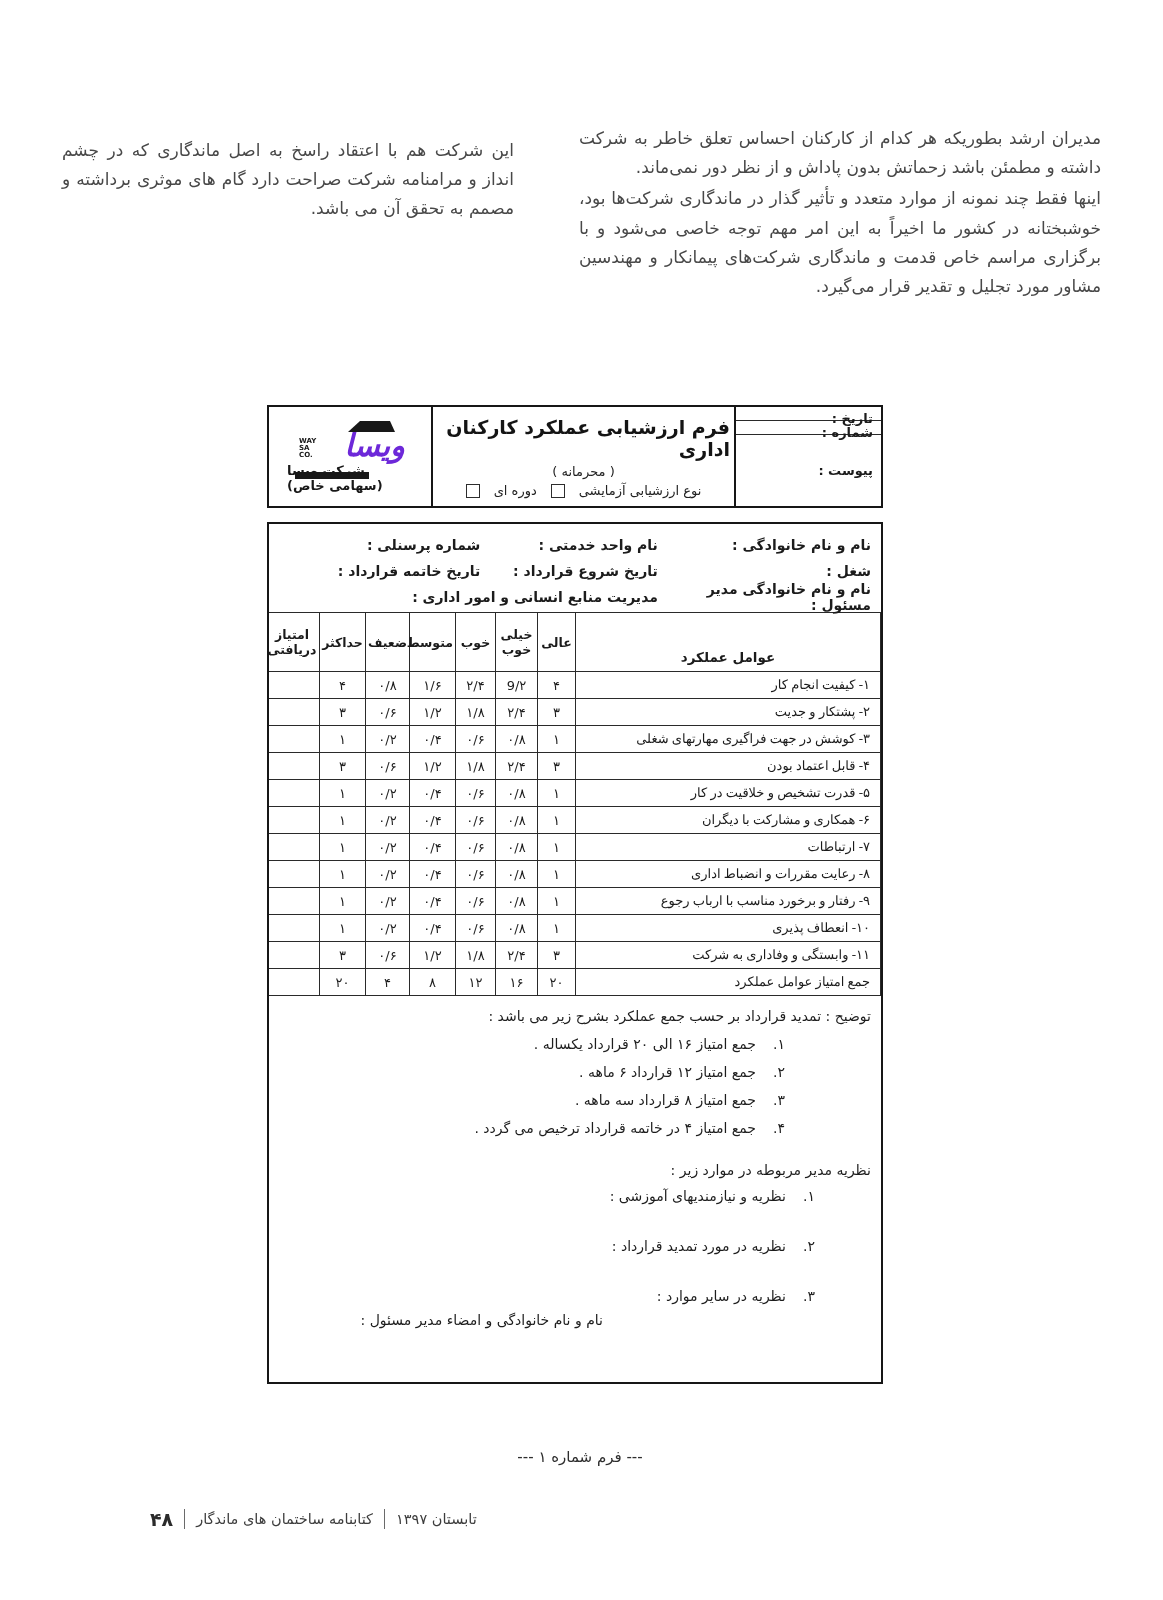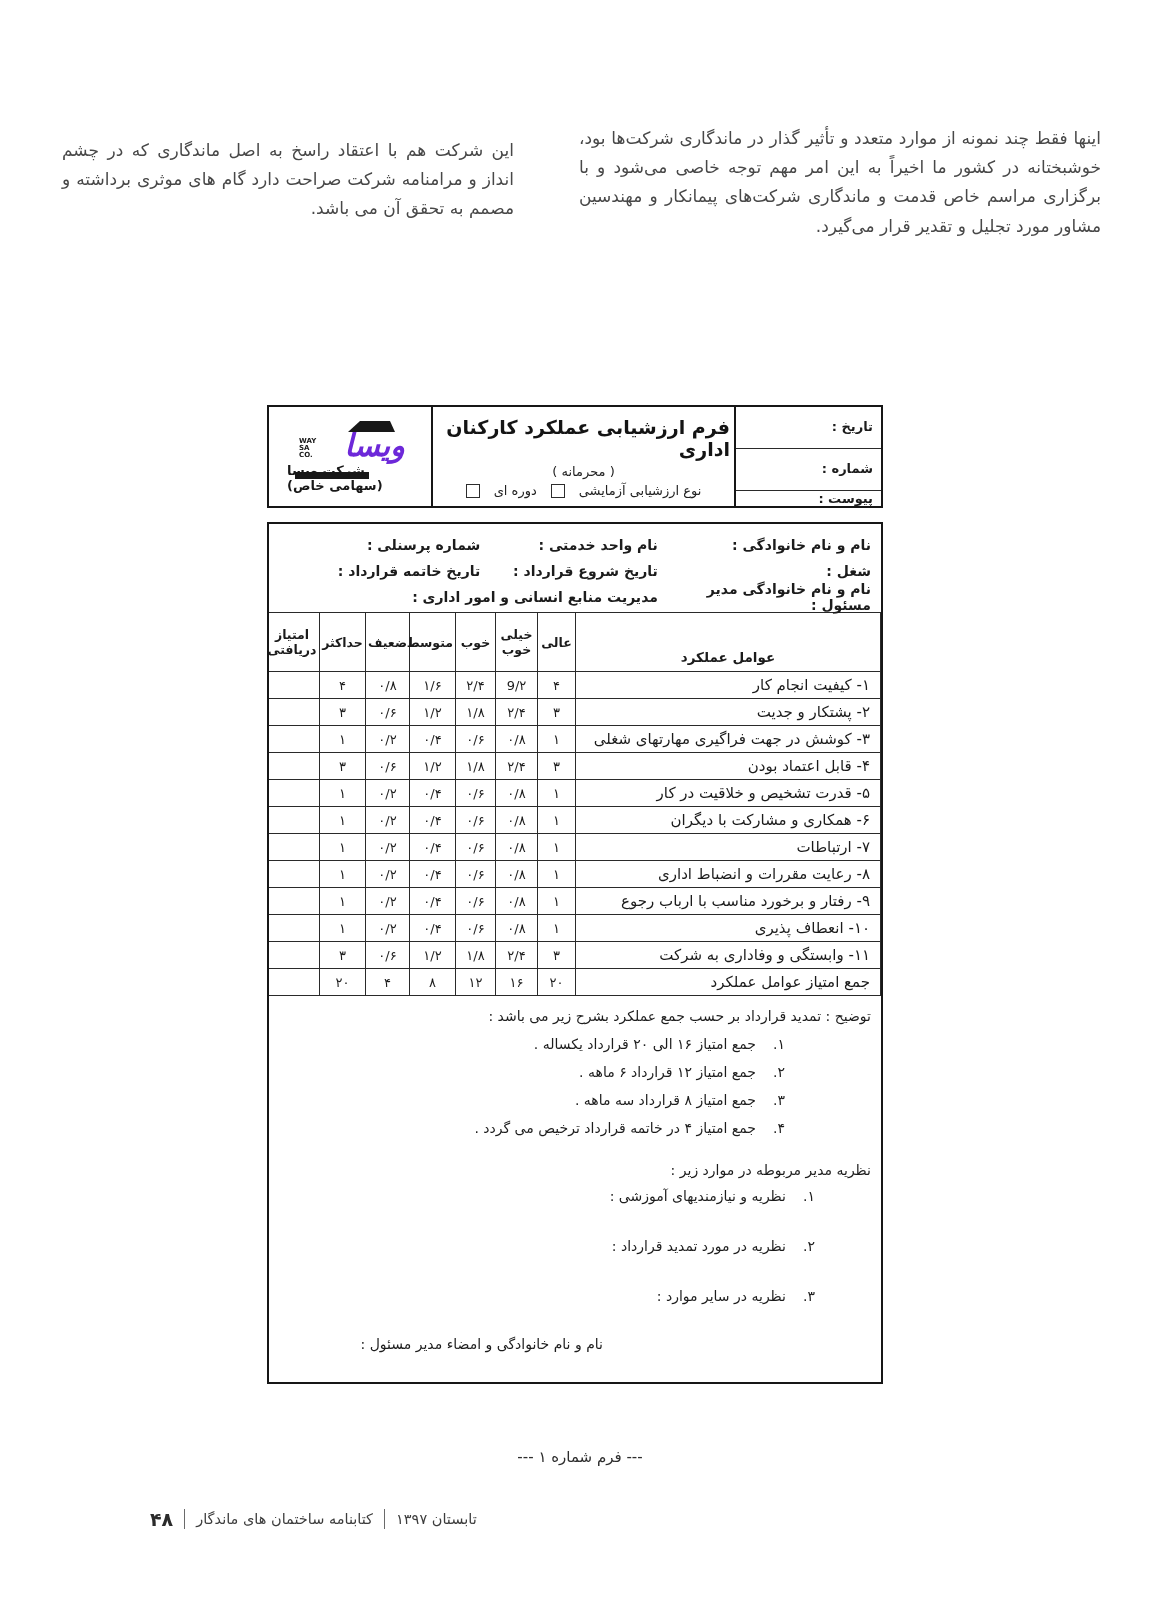--- a/index.html
+++ b/index.html
@@ -14,21 +14,21 @@
   #intro-left{position:absolute;top:136px;left:62px;width:452px;}
   #intro-left p{margin:0;}
 
   
   #form-header-box{
     position:absolute;top:405px;left:267px;width:616px;height:103px;
     border:2px solid #161616;display:flex;box-sizing:border-box;background:#fff;
   }
   .fh-meta{width:147px;border-left:2px solid #161616;display:flex;flex-direction:column;box-sizing:border-box;}
   .fh-meta .meta-row{font-size:13px;font-weight:bold;color:#1c1c1c;padding:4px 8px 0 0;box-sizing:border-box;}
-  .meta-row.r1,.meta-row.r2{height:41px;border-bottom:1.5px solid #2a2a2a;margin-top:8px;}
+  .meta-row.r1,.meta-row.r2{height:14px;border-bottom:1.5px solid #2a2a2a;}
   .meta-row.r3{flex:1;display:flex;align-items:center;padding-top:0;}
   .fh-title{flex:1;border-left:2px solid #161616;display:flex;flex-direction:column;align-items:center;justify-content:space-between;padding:9px 4px 8px;box-sizing:border-box;}
   .fh-title .t1{font-size:19px;font-weight:bold;color:#141414;}
   .fh-title .t2{font-size:13px;color:#222;}
   .type-row{display:flex;align-items:center;gap:14px;font-size:13px;color:#222;}
   .chk{width:12px;height:12px;border:1.5px solid #2d2d2d;display:inline-block;background:#fff;}
   .fh-logo{width:162px;display:flex;align-items:center;justify-content:center;}
 
   
   .logo{position:relative;width:126px;height:74px;direction:ltr;}
@@ -50,42 +50,43 @@
   .info-row .c1{flex:0 0 36%;}
   .info-row .c2{flex:0 0 30%;}
   .info-row .c3{flex:1;}
   .info-row .c2w{flex:1;}
 
   table.rating{width:100%;border-collapse:collapse;table-layout:fixed;direction:rtl;}
   table.rating th,table.rating td{border:1.2px solid #2a2a2a;color:#1b1b1b;}
   table.rating thead th{height:52px;font-size:12.5px;font-weight:bold;text-align:center;vertical-align:middle;padding:0 2px;}
   table.rating thead th.factor-h{vertical-align:bottom;padding-bottom:6px;font-size:13.5px;}
   table.rating td{height:26px;font-size:13px;text-align:center;padding:0;}
-  table.rating td.factor{text-align:right;padding:0 10px 0 2px;font-size:15px;}
+  table.rating td.factor{text-align:right;padding:0 10px 0 2px;font-size:13px;font-family:Liberation Serif, serif;}
 
   .notes{padding:10px 10px 0 10px;font-size:14px;color:#1d1d1d;}
   .expl-title{margin:2px 0 0 0;}
   .num-item{display:flex;gap:13px;margin-top:12px;}
   .num-item .num{min-width:16px;}
   #explanation-list .num-item{margin-right:86px;}
   .opinion-title{margin-top:26px;}
   #opinion-list .num-item{margin-right:56px;margin-top:10px;margin-bottom:34px;}
   #opinion-list .num-item:last-child{margin-bottom:0;}
-  .signature-line{margin:32px 268px 0 0;text-align:right;}
+  .signature-line{margin:8px 268px 0 0;text-align:right;}
 
   
   #form-number{position:absolute;top:1448px;left:470px;width:220px;text-align:center;font-size:15px;color:#2e2e2e;direction:rtl;}
   #page-footer{position:absolute;top:1508px;left:150px;display:flex;direction:rtl;align-items:center;gap:11px;color:#3d3d3d;font-size:14.5px;}
   #page-footer .divider{width:0;height:20px;border-left:1.3px solid #6a6a6a;}
   #page-footer .pageno{font-size:19px;font-weight:bold;color:#2b2b2b;}
 </style>
 </head>
 <body>
 
 <div id="intro-right" dir="rtl">
+  <p class="par">مدیران ارشد بطوریکه هر کدام از کارکنان احساس تعلق خاطر به شرکت داشته و مطمئن باشد زحماتش بدون پاداش و از نظر دور نمی‌ماند.</p>
   <p class="par">اینها فقط چند نمونه از موارد متعدد و تأثیر گذار در ماندگاری شرکت‌ها بود، خوشبختانه در کشور ما اخیراً به این امر مهم توجه خاصی می‌شود و با برگزاری مراسم خاص قدمت و ماندگاری شرکت‌های پیمانکار و مهندسین مشاور مورد تجلیل و تقدیر قرار می‌گیرد.</p>
 </div>
 <div id="intro-left" dir="rtl">
   <p class="par">این شرکت هم با اعتقاد راسخ به اصل ماندگاری که در چشم انداز و مرامنامه شرکت صراحت دارد گام های موثری برداشته و مصمم به تحقق آن می باشد.</p>
 </div>
 
 <div id="form-header-box" dir="rtl">
   <div class="fh-meta">
     <div class="meta-row r1">تاریخ :</div>
     <div class="meta-row r2">شماره :</div>

